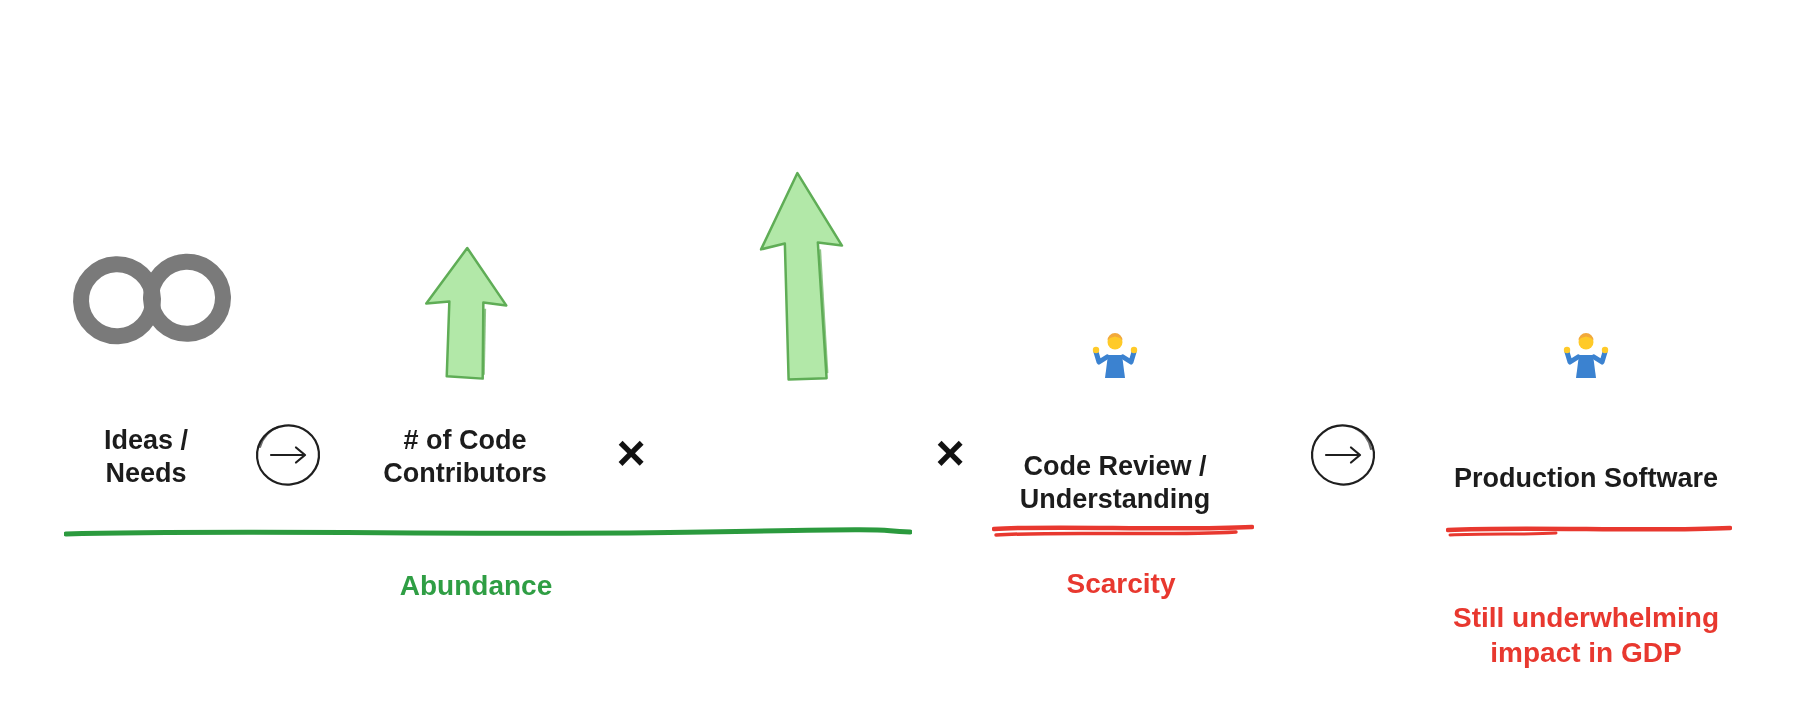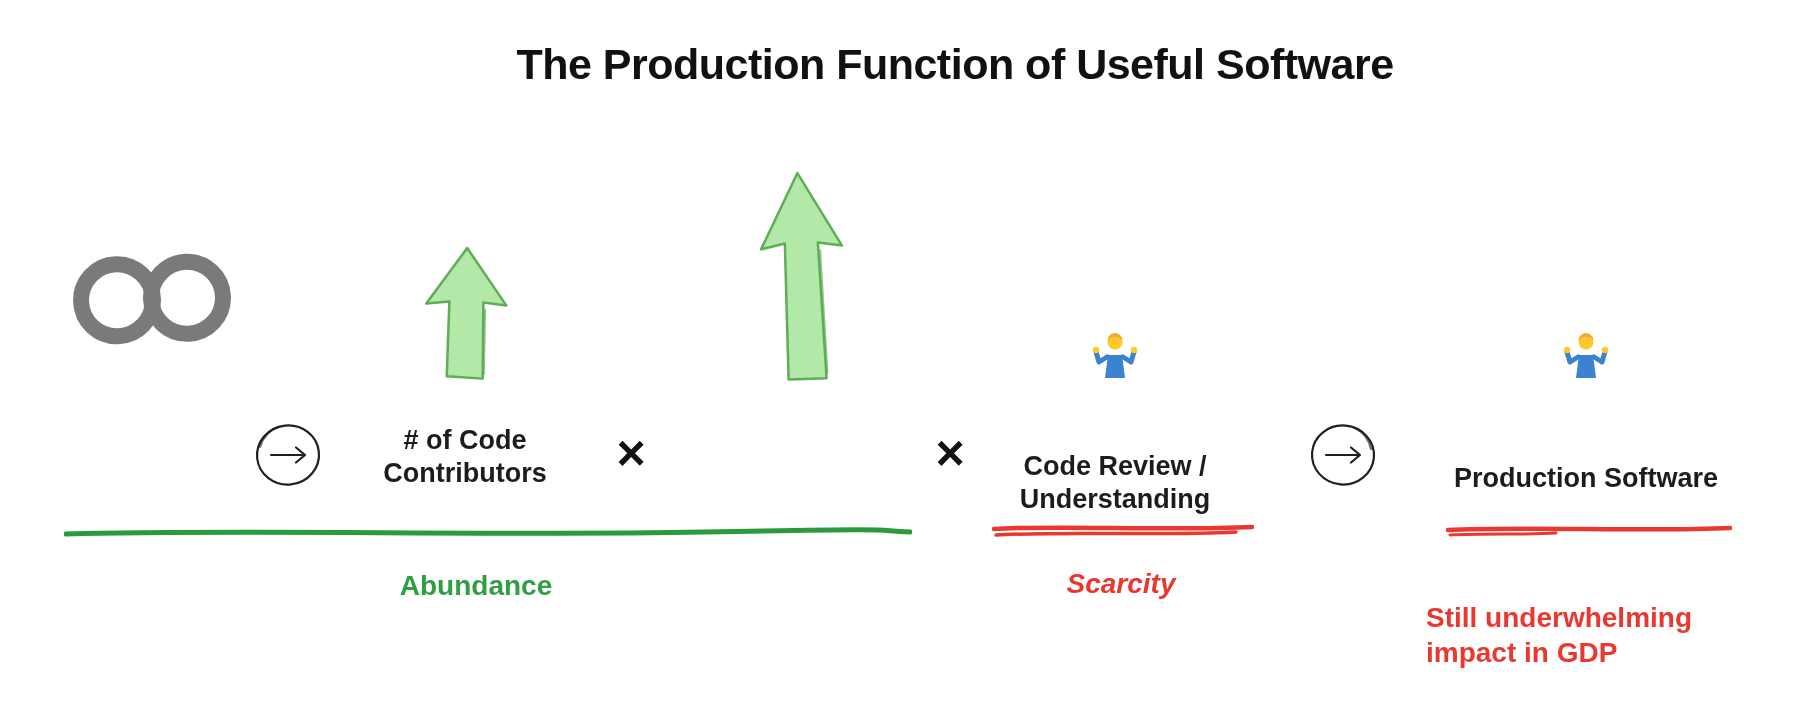--- a/index.html
+++ b/index.html
@@ -35,44 +35,45 @@
     font-size: 50px;
     font-weight: 700;
     color: #111111;
     line-height: 1;
     transform: translateX(-50%);
   }
   .ann-label {
     font-size: 28px;
     font-weight: 700;
     line-height: 1.25;
-    text-align: left;
+    text-align: center;
     white-space: pre-line;
     transform: translateX(-50%);
   }
   .green-text { color: #2f9e44; }
   .red-text { color: #e8382f; }
   svg { display: block; }
 </style>
 </head>
 <body>
 
 <div class="canvas">
 
-  <div class="abs title">The Production Function of Useful Software</div>
 
   <div class="abs" style="left:66px; top:243px;">
     <svg width="172" height="112" viewBox="0 0 172 112">
       <g fill="none" stroke="#7a7a7a" stroke-width="16" stroke-linecap="round" transform="rotate(-2 86 56)">
         <circle cx="51" cy="56" r="36"></circle>
         <circle cx="121" cy="56" r="36"></circle>
       </g>
     </svg>
   </div>
 
+  <div class="abs node-label" style="left:56px; top:424px; width:180px;">Ideas /
+Needs</div>
 
   <div class="abs" style="left:252px; top:419px;">
     <svg width="72" height="72" viewBox="0 0 72 72">
       <g fill="none" stroke="#1f1f1f" stroke-width="2.2" stroke-linecap="round" stroke-linejoin="round">
         <ellipse cx="36" cy="36" rx="31" ry="29.5" transform="rotate(-6 36 36)"></ellipse>
         <path d="M8 28 A 30 30 0 0 1 26 8" opacity="0.65"></path>
         <path d="M19 36 H 51"></path>
         <path d="M44 28.5 L 53 36 L 44 43.5"></path>
       </g>
     </svg>
@@ -156,21 +157,21 @@
 
   <div class="abs ann-label green-text" style="left:476px; top:568px;">Abundance</div>
 
   <div class="abs" style="left:992px; top:522px;">
     <svg width="262" height="18" viewBox="0 0 262 18">
       <path d="M2 7 C 60 3, 180 9, 260 5" fill="none" stroke="#e8382f" stroke-width="4.5" stroke-linecap="round"></path>
       <path d="M4 13 C 70 9, 170 14, 244 10" fill="none" stroke="#e8382f" stroke-width="3.5" stroke-linecap="round"></path>
     </svg>
   </div>
 
-  <div class="abs ann-label red-text" style="left:1121px; top:566px;font-style:italic;">Scarcity</div>
+  <div class="abs ann-label red-text" style="left:1121px; top:566px;">Scarcity</div>
 
   <div class="abs" style="left:1446px; top:522px;">
     <svg width="286" height="18" viewBox="0 0 286 18">
       <path d="M2 8 C 80 4, 200 10, 284 6" fill="none" stroke="#e8382f" stroke-width="4.5" stroke-linecap="round"></path>
       <path d="M4 13 C 40 11, 80 13, 110 11" fill="none" stroke="#e8382f" stroke-width="3" stroke-linecap="round"></path>
     </svg>
   </div>
 
   <div class="abs ann-label red-text" style="left:1586px; top:600px; width:320px; margin-left:-160px; transform:none;">Still underwhelming
 impact in GDP</div>

